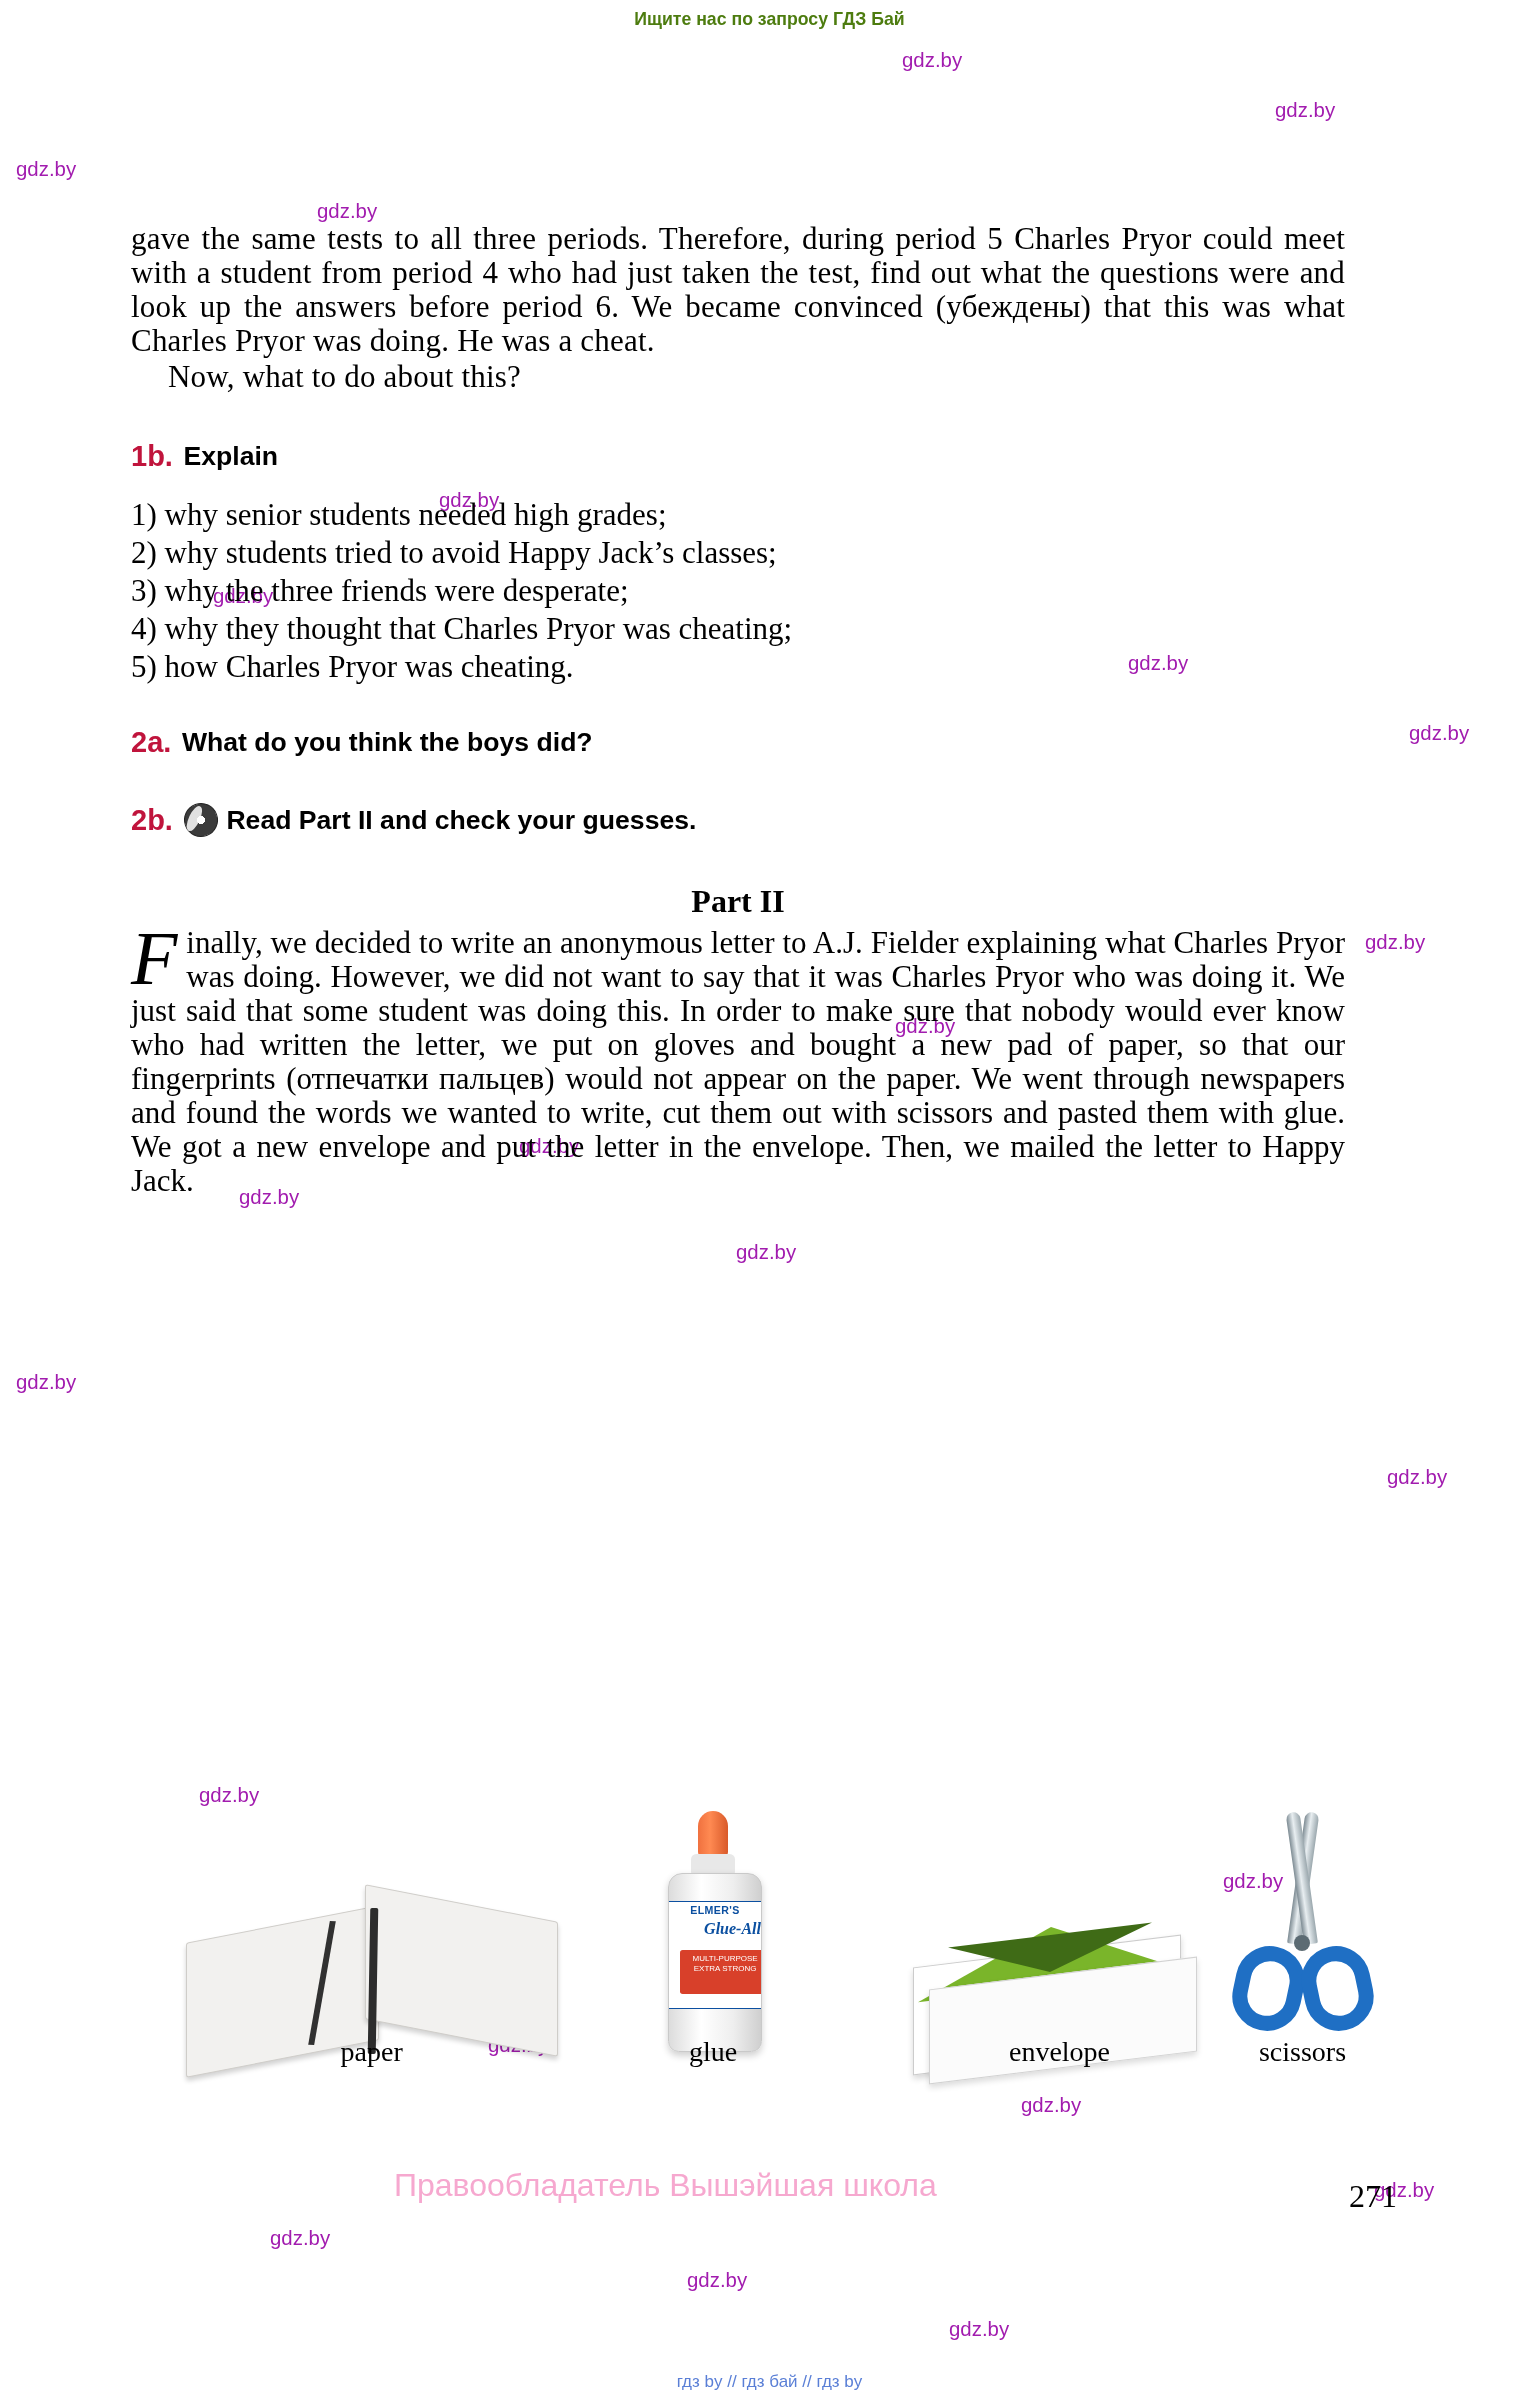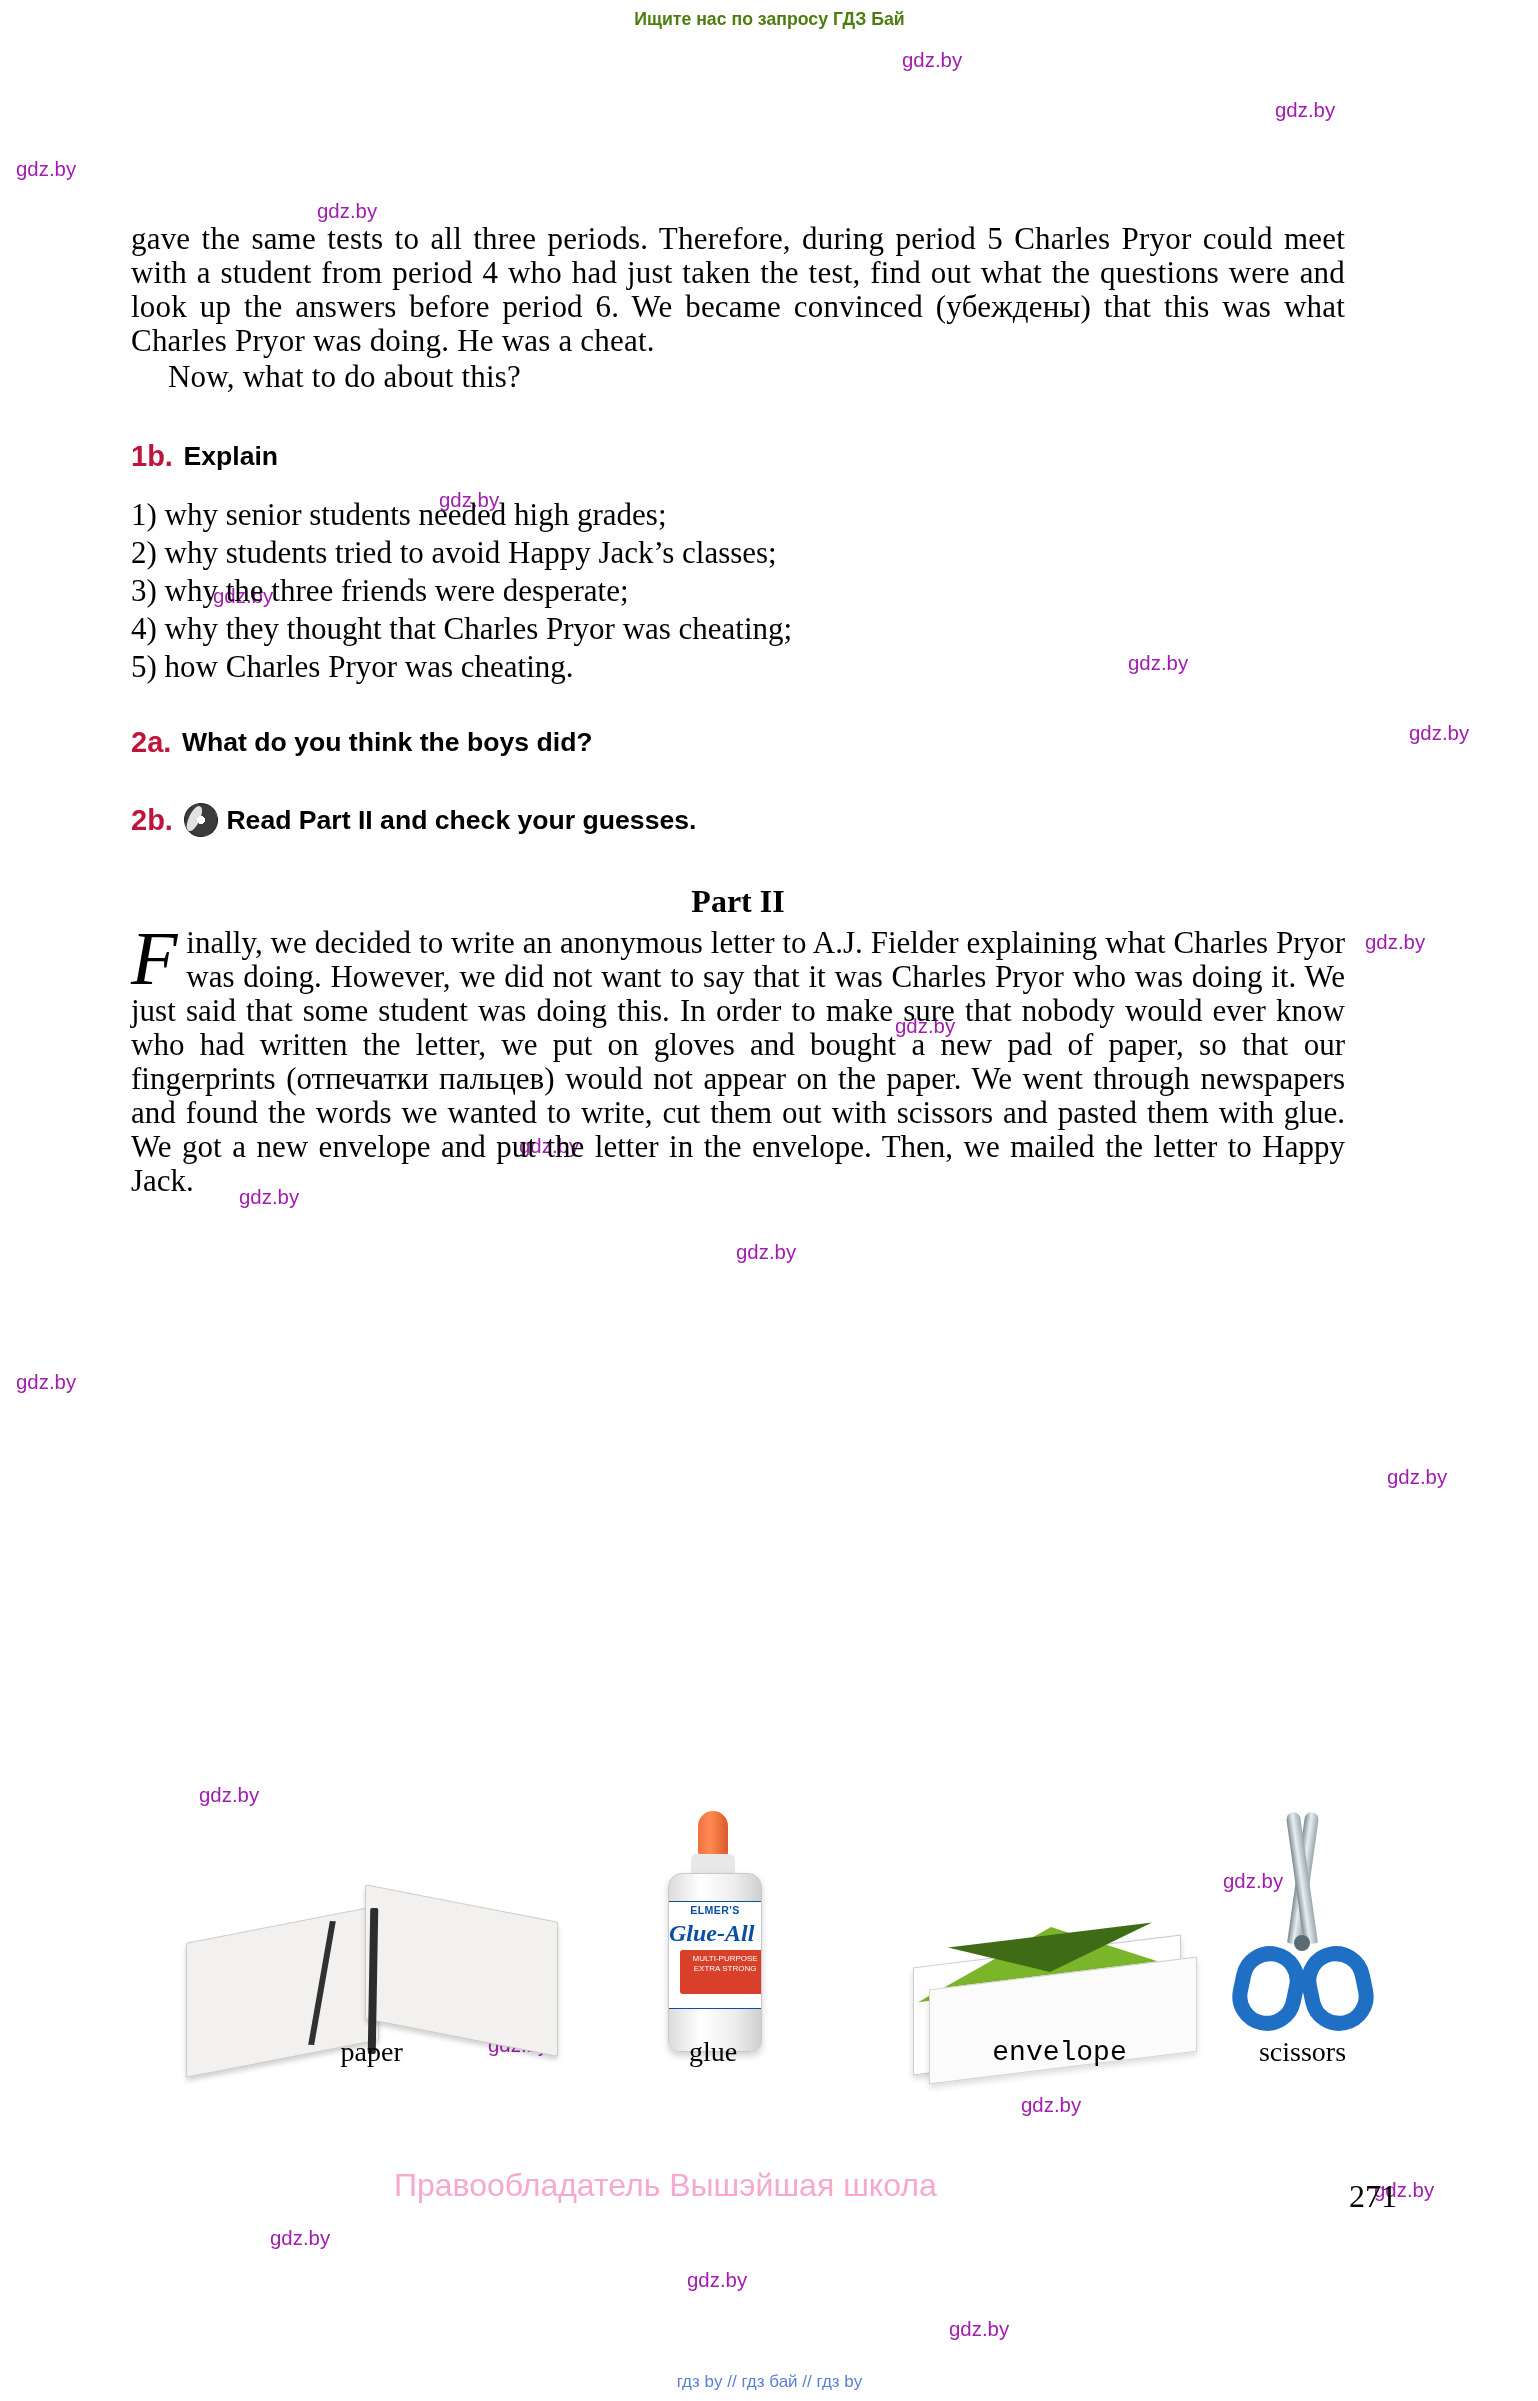--- a/index.html
+++ b/index.html
@@ -276,44 +276,44 @@
     text-align: center;
     color: #0b4fa0;
     font-family: "Liberation Sans", sans-serif;
     font-size: 10.6px;
     font-weight: bold;
     letter-spacing: 0.4px;
   }
   .glue .name {
     position: absolute;
     top: 46px; left: 0; width: 100%;
-    text-align: left;
+    text-align: right;
     color: #0b4fa0;
     font-family: "Liberation Serif", serif;
-    font-size: 24px;
+    font-size: 16px;
     font-weight: bold;
     font-style: italic;
   }
   .glue .sub {
     position: absolute;
     top: 76px; left: 10.6px;
     width: 91px; height: 44px;
     background: #d8402a;
     border-radius: 2.7px;
     color: #fff;
     font-family: "Liberation Sans", sans-serif;
     font-size: 8px;
     text-align: center;
     line-height: 1.25;
     padding-top: 3.5px;
     box-sizing: border-box;
   }
 
   
-  .env { left: 745px; width: 293px; height: 186px; font-family: Liberation Mono, monospace; }
+  .env { left: 745px; width: 293px; height: 186px; }
   .env .back {
     position: absolute;
     left: 0; bottom: 8.9px;
     width: 266px; height: 106px;
     background: #ffffff;
     border: 0.9px solid #cccccc;
     transform: skewY(-7deg);
     box-shadow: 0 3.5px 6.2px rgba(0,0,0,.16);
   }
   .env .front {

